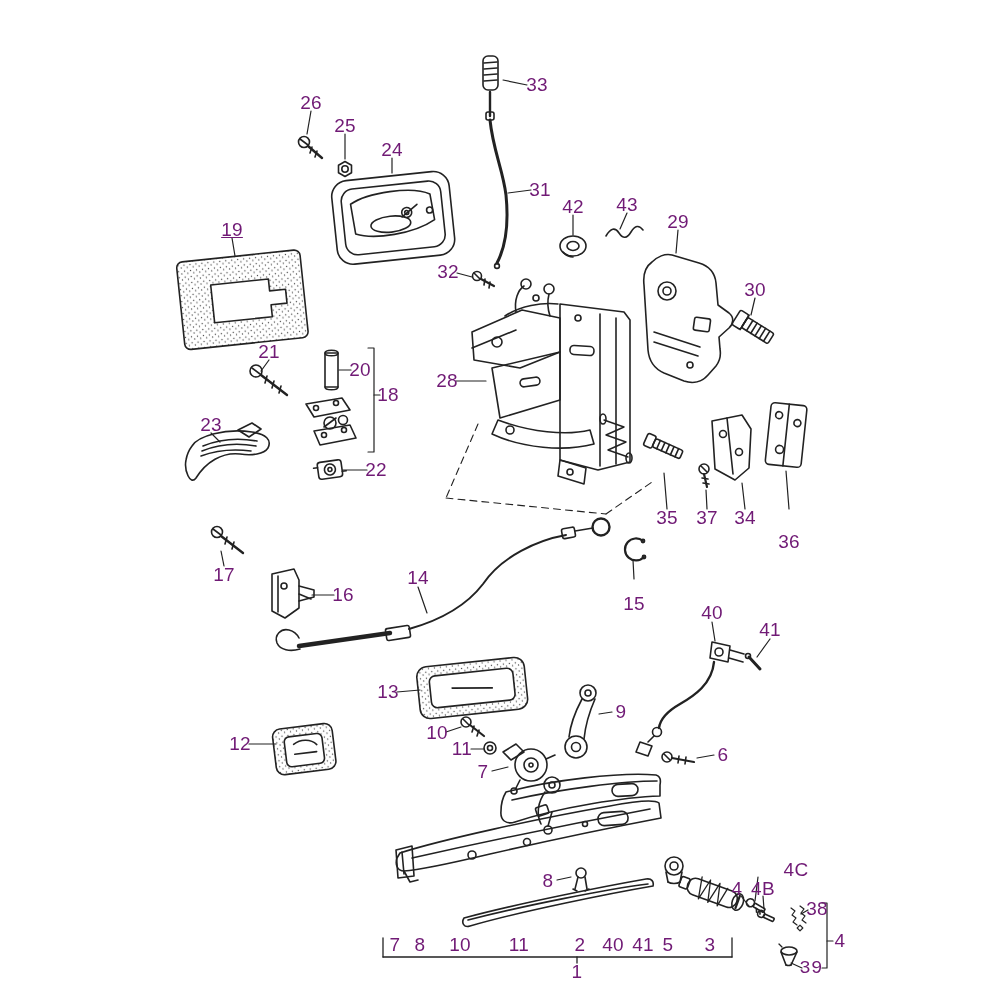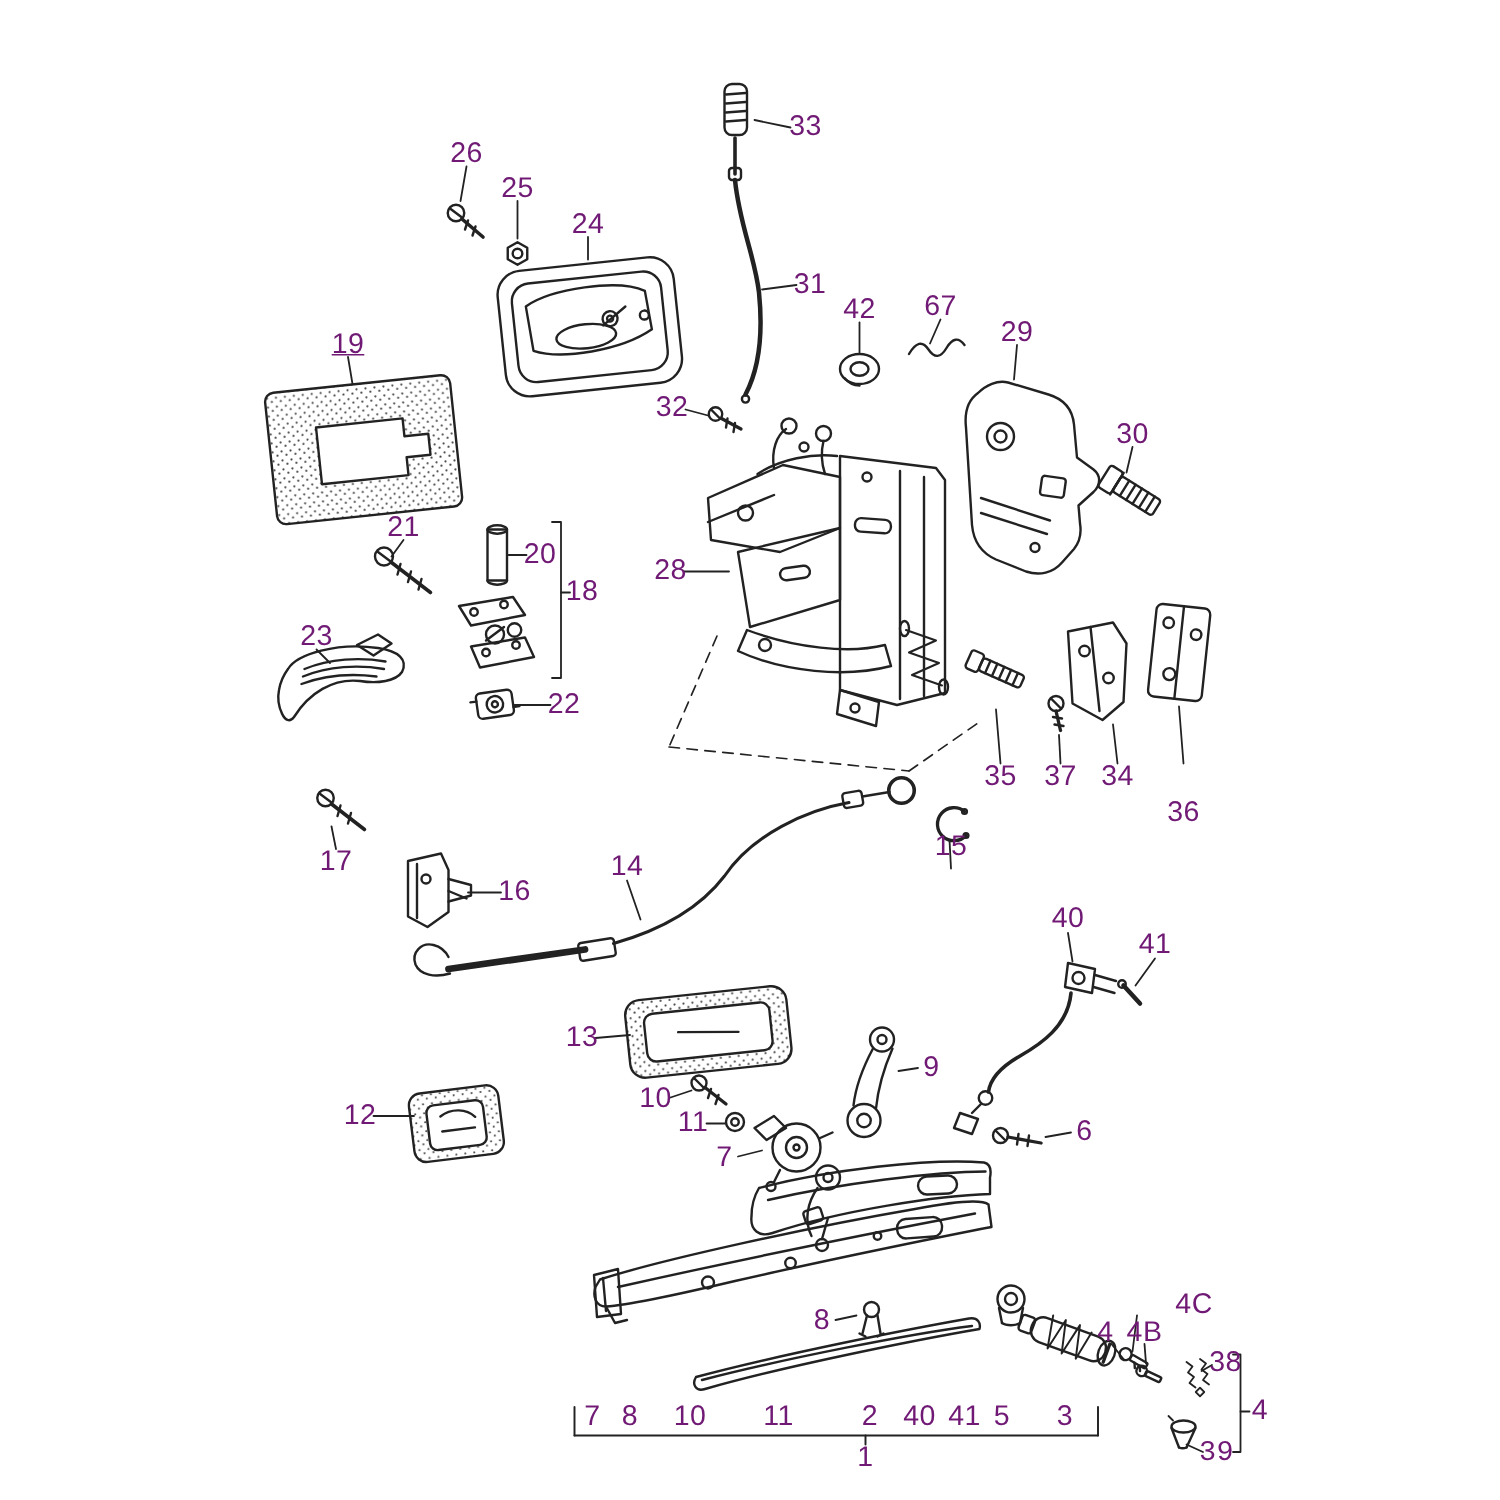--- a/index.html
+++ b/index.html
@@ -456,39 +456,39 @@
   </g>
 </svg>
 
 <div class="labels-layer">
       <div class="part-label" style="left: 537px; top: 85px;">33</div>
       <div class="part-label" style="left: 311px; top: 103px;">26</div>
       <div class="part-label" style="left: 345px; top: 126px;">25</div>
       <div class="part-label" style="left: 392px; top: 150px;">24</div>
       <div class="part-label" style="left: 540px; top: 190px;">31</div>
       <div class="part-label" style="left: 573px; top: 207px;">42</div>
-      <div class="part-label" style="left: 627px; top: 205px;">67</div>
+      <div class="part-label" style="left: 627px; top: 205px;">43</div>
       <div class="part-label" style="left: 678px; top: 222px;">29</div>
       <div class="part-label" style="left: 232px; top: 230px; text-decoration: underline;">19</div>
       <div class="part-label" style="left: 755px; top: 290px;">30</div>
       <div class="part-label" style="left: 448px; top: 272px;">32</div>
       <div class="part-label" style="left: 269px; top: 352px;">21</div>
       <div class="part-label" style="left: 360px; top: 370px;">20</div>
       <div class="part-label" style="left: 388px; top: 395px;">18</div>
       <div class="part-label" style="left: 447px; top: 381px;">28</div>
       <div class="part-label" style="left: 211px; top: 425px;">23</div>
       <div class="part-label" style="left: 376px; top: 470px;">22</div>
       <div class="part-label" style="left: 667px; top: 518px;">35</div>
       <div class="part-label" style="left: 707px; top: 518px;">37</div>
       <div class="part-label" style="left: 745px; top: 518px;">34</div>
       <div class="part-label" style="left: 789px; top: 518px; margin-top: 24px;">36</div>
       <div class="part-label" style="left: 224px; top: 575px;">17</div>
       <div class="part-label" style="left: 343px; top: 595px;">16</div>
       <div class="part-label" style="left: 418px; top: 578px;">14</div>
-      <div class="part-label" style="left: 634px; top: 565px;">15</div>
+      <div class="part-label" style="left: 634px; top: 604px;">15</div>
       <div class="part-label" style="left: 712px; top: 613px;">40</div>
       <div class="part-label" style="left: 770px; top: 630px;">41</div>
       <div class="part-label" style="left: 388px; top: 692px;">13</div>
       <div class="part-label" style="left: 621px; top: 712px;">9</div>
       <div class="part-label" style="left: 240px; top: 744px;">12</div>
       <div class="part-label" style="left: 437px; top: 733px;">10</div>
       <div class="part-label" style="left: 462px; top: 749px;">11</div>
       <div class="part-label" style="left: 483px; top: 772px;">7</div>
       <div class="part-label" style="left: 723px; top: 755px;">6</div>
       <div class="part-label" style="left: 548px; top: 881px;">8</div>

